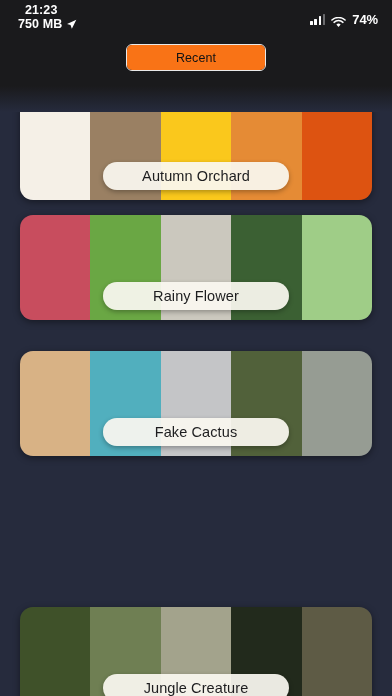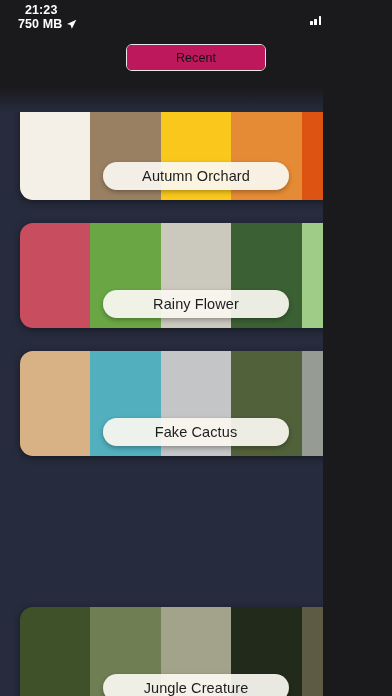--- a/index.html
+++ b/index.html
@@ -5,21 +5,21 @@
 <style>
   * { margin:0; padding:0; box-sizing:border-box; }
   html, body {
     width:392px; height:696px;
     background:#1a1a1c;
     font-family:"Liberation Sans", sans-serif;
     overflow:hidden;
   }
   #app {
     position:relative;
-    width:323px; height:696px;
+    width:392px; height:696px;
     background:#262b3d;
     overflow:hidden;
   }
 
   
   .statusbar {
     position:absolute; top:0; left:0;
     width:392px; height:44px;
     background:#1a1a1c;
     z-index:5;
@@ -66,21 +66,21 @@
     background:#1a1a1c;
   }
   .seg-btn {
     flex:1 1 50%;
     display:flex; align-items:center; justify-content:center;
     font-size:12.5px;
     letter-spacing:0.1px;
     cursor:pointer;
     user-select:none;
   }
-  .seg-btn.active { background:#be185d; color:#111214; }
+  .seg-btn.active { background:#f97316; color:#111214; }
   .seg-btn.idle   { background:#1a1a1c; color:#ffffff; }
 
   
   .fade {
     position:absolute; top:86px; left:0;
     width:392px; height:26px;
     background:linear-gradient(#1a1a1c, #262b3d);
     z-index:3;
   }
 
@@ -174,21 +174,21 @@
         <div class="sw" style="background: rgb(154, 128, 99);"></div>
         <div class="sw" style="background: rgb(250, 200, 28);"></div>
         <div class="sw" style="background: rgb(229, 139, 53);"></div>
         <div class="sw" style="background: rgb(221, 83, 17);"></div>
       </div>
       <div class="pill">
         <span>Autumn Orchard</span>
       </div>
     </div>
 
-    <div class="card-wrap" style="top:137px;">
+    <div class="card-wrap" style="top:129px;">
       <div class="card">
         <div class="sw" style="background: rgb(200, 77, 94);"></div>
         <div class="sw" style="background: rgb(106, 167, 68);"></div>
         <div class="sw" style="background: rgb(203, 200, 190);"></div>
         <div class="sw" style="background: rgb(59, 96, 51);"></div>
         <div class="sw" style="background: rgb(159, 205, 135);"></div>
       </div>
       <div class="pill">
         <span>Rainy Flower</span>
       </div>

